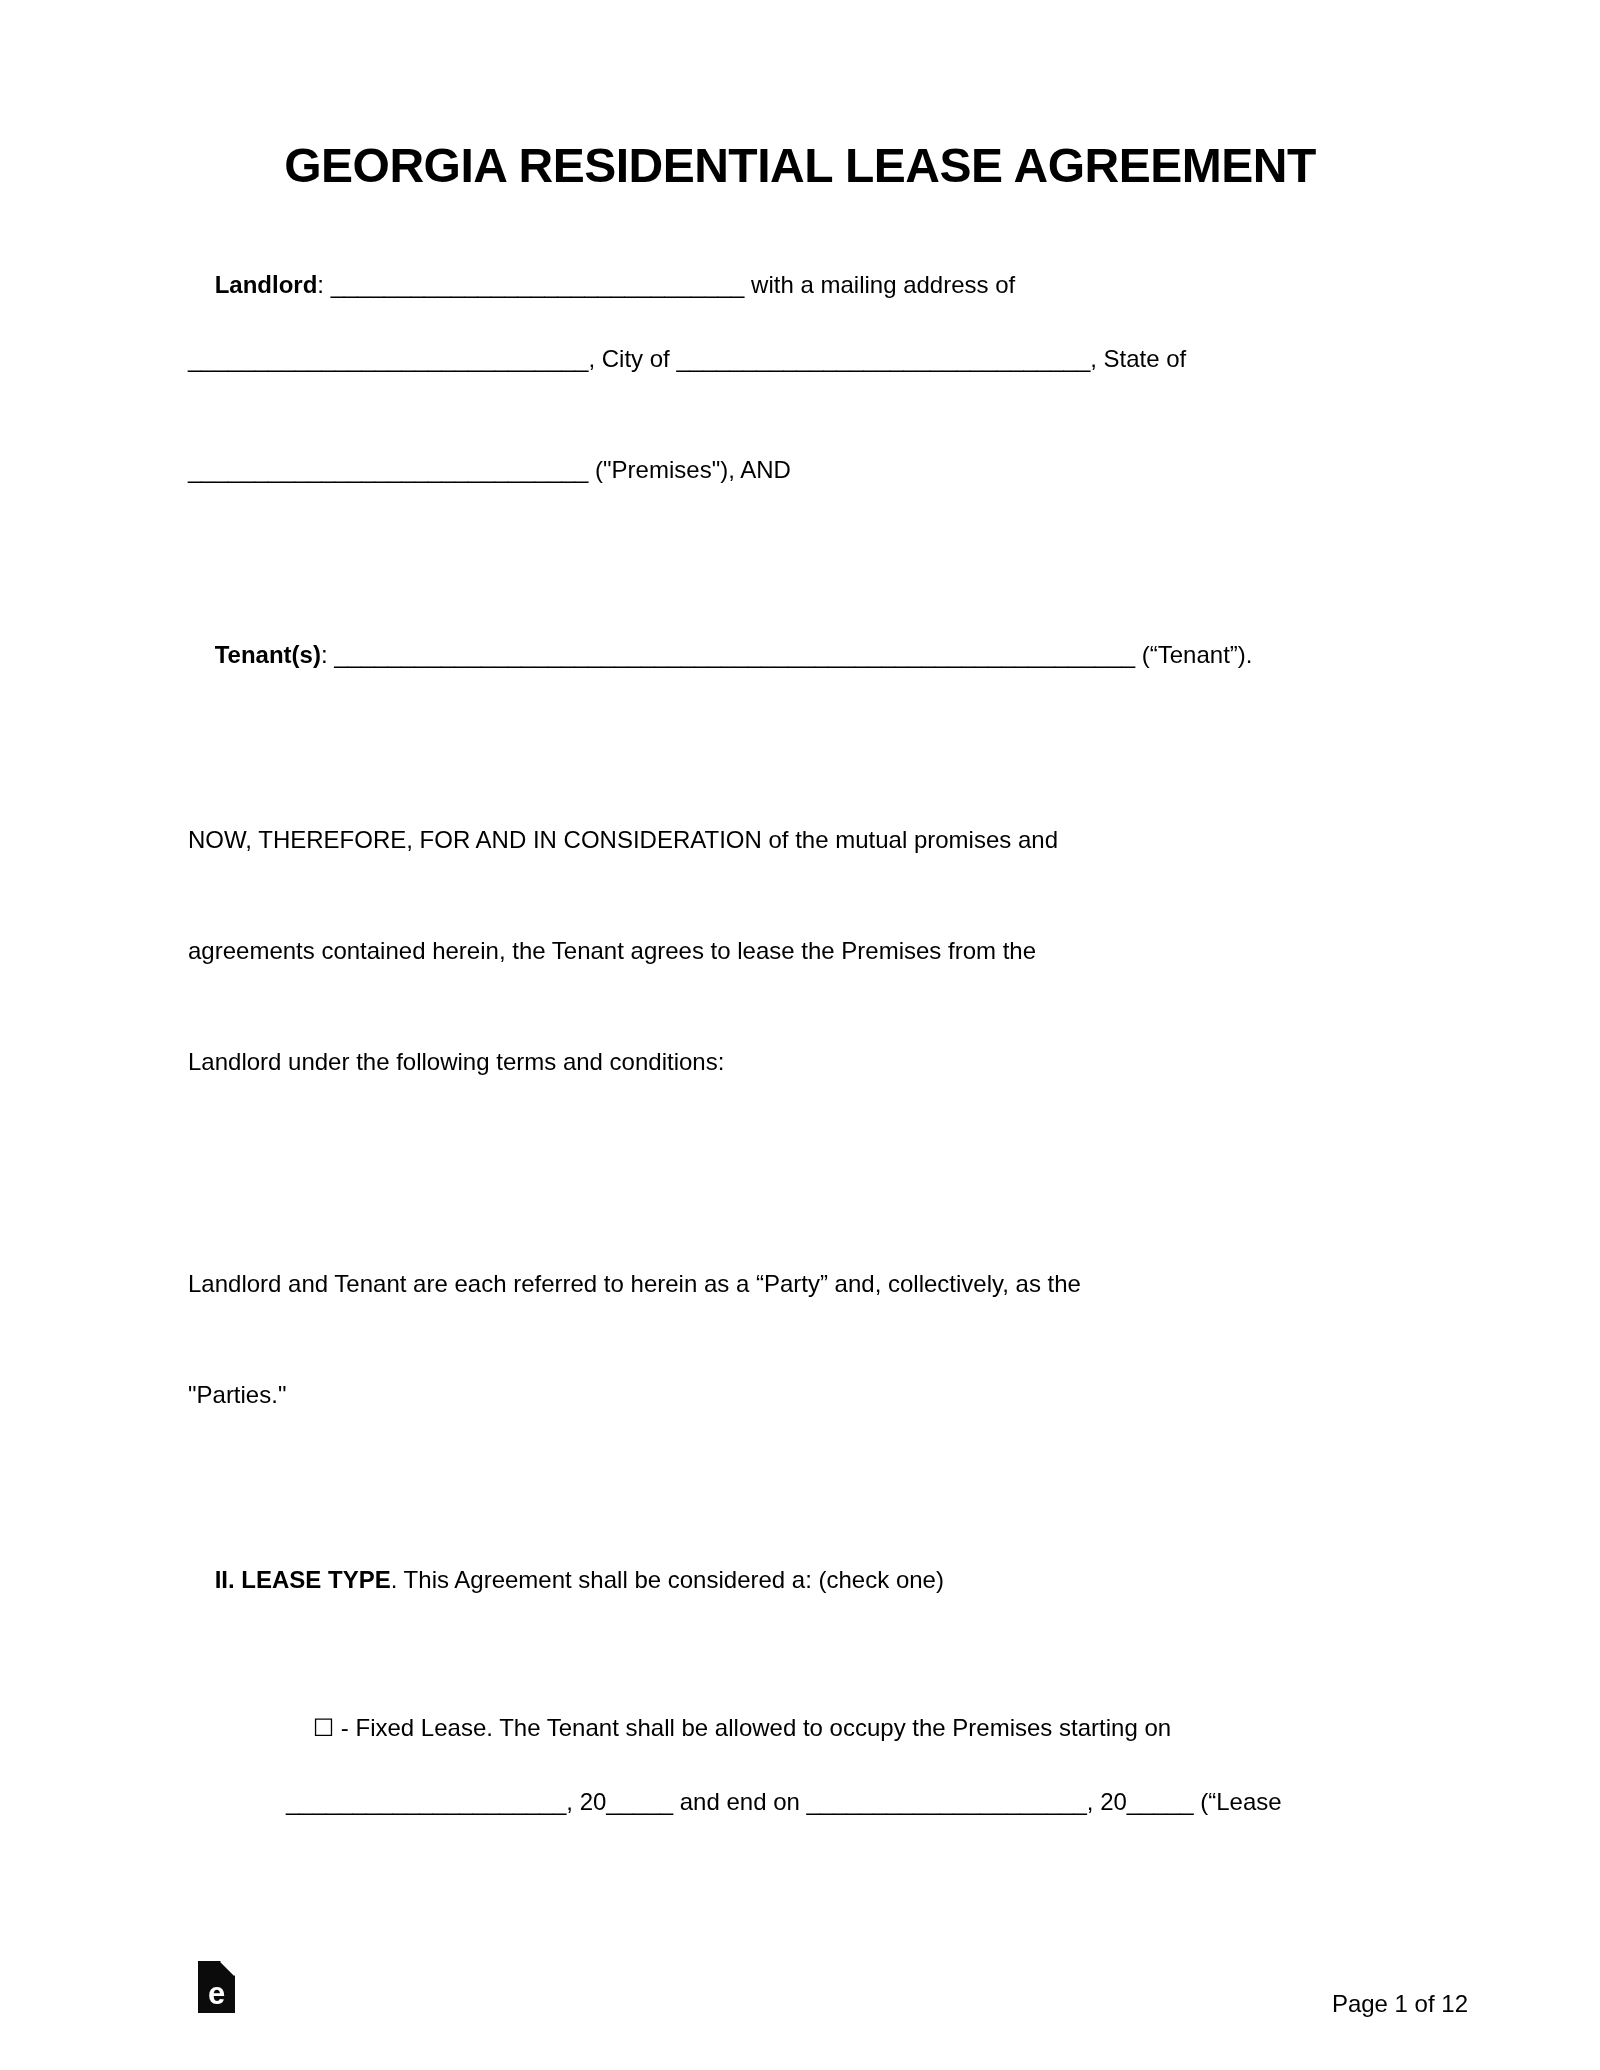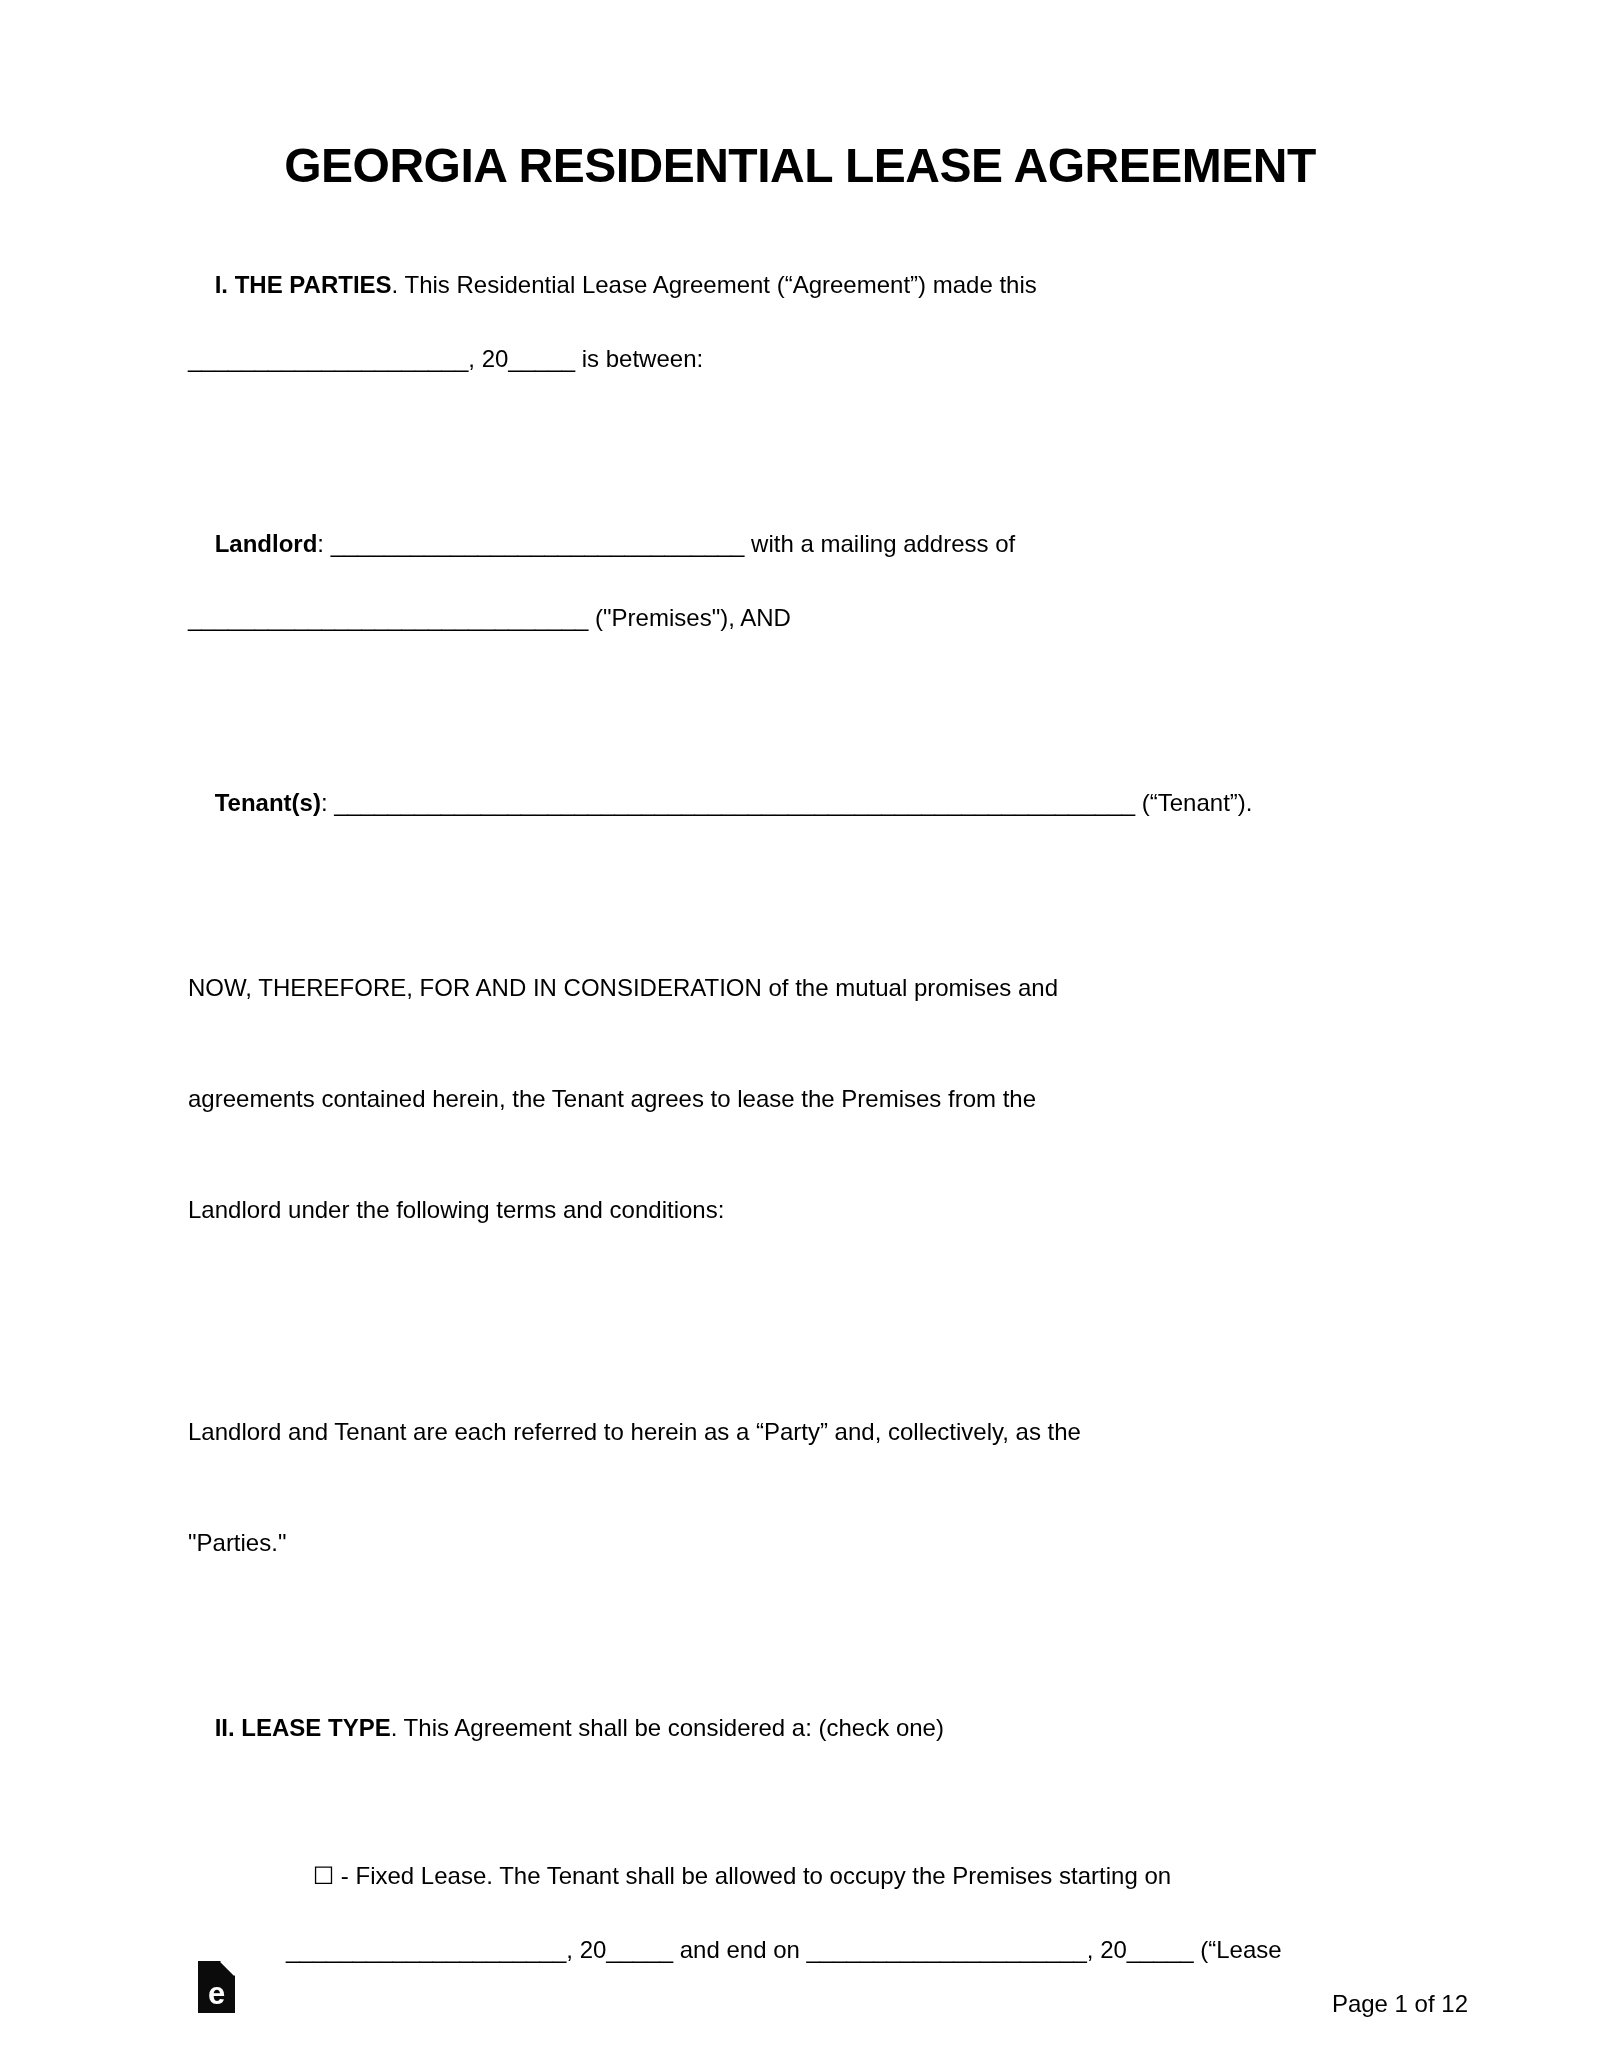--- a/index.html
+++ b/index.html
@@ -31,27 +31,24 @@
     font-size:24px;line-height:30px;
   }
 </style>
 </head>
 <body>
 
 <div class="page">
 
   <h1 class="title">GEORGIA RESIDENTIAL LEASE AGREEMENT</h1>
 
-  <p class="para">
-    <b class="lead">I. THE PARTIES</b><span class="ln">. This Residential Lease Agreement (“Agreement”) made this</span>
-    <span class="ln blk">_____________________, 20_____ is between:</span>
-  </p>
 
   <p class="para">
     <b class="lead">Landlord</b><span class="ln">: _______________________________ with a mailing address of</span>
+    <span class="ln blk">______________________________, City of _______________________________, State of</span>
     <span class="ln blk">______________________________ ("Premises"), AND</span>
   </p>
 
   <p class="para">
     <b class="lead">Tenant(s)</b><span class="ln">: ____________________________________________________________ (“Tenant”).</span>
   </p>
 
   <p class="para">
     <span class="ln blk">NOW, THEREFORE, FOR AND IN CONSIDERATION of the mutual promises and</span>
     <span class="ln blk">agreements contained herein, the Tenant agrees to lease the Premises from the</span>

